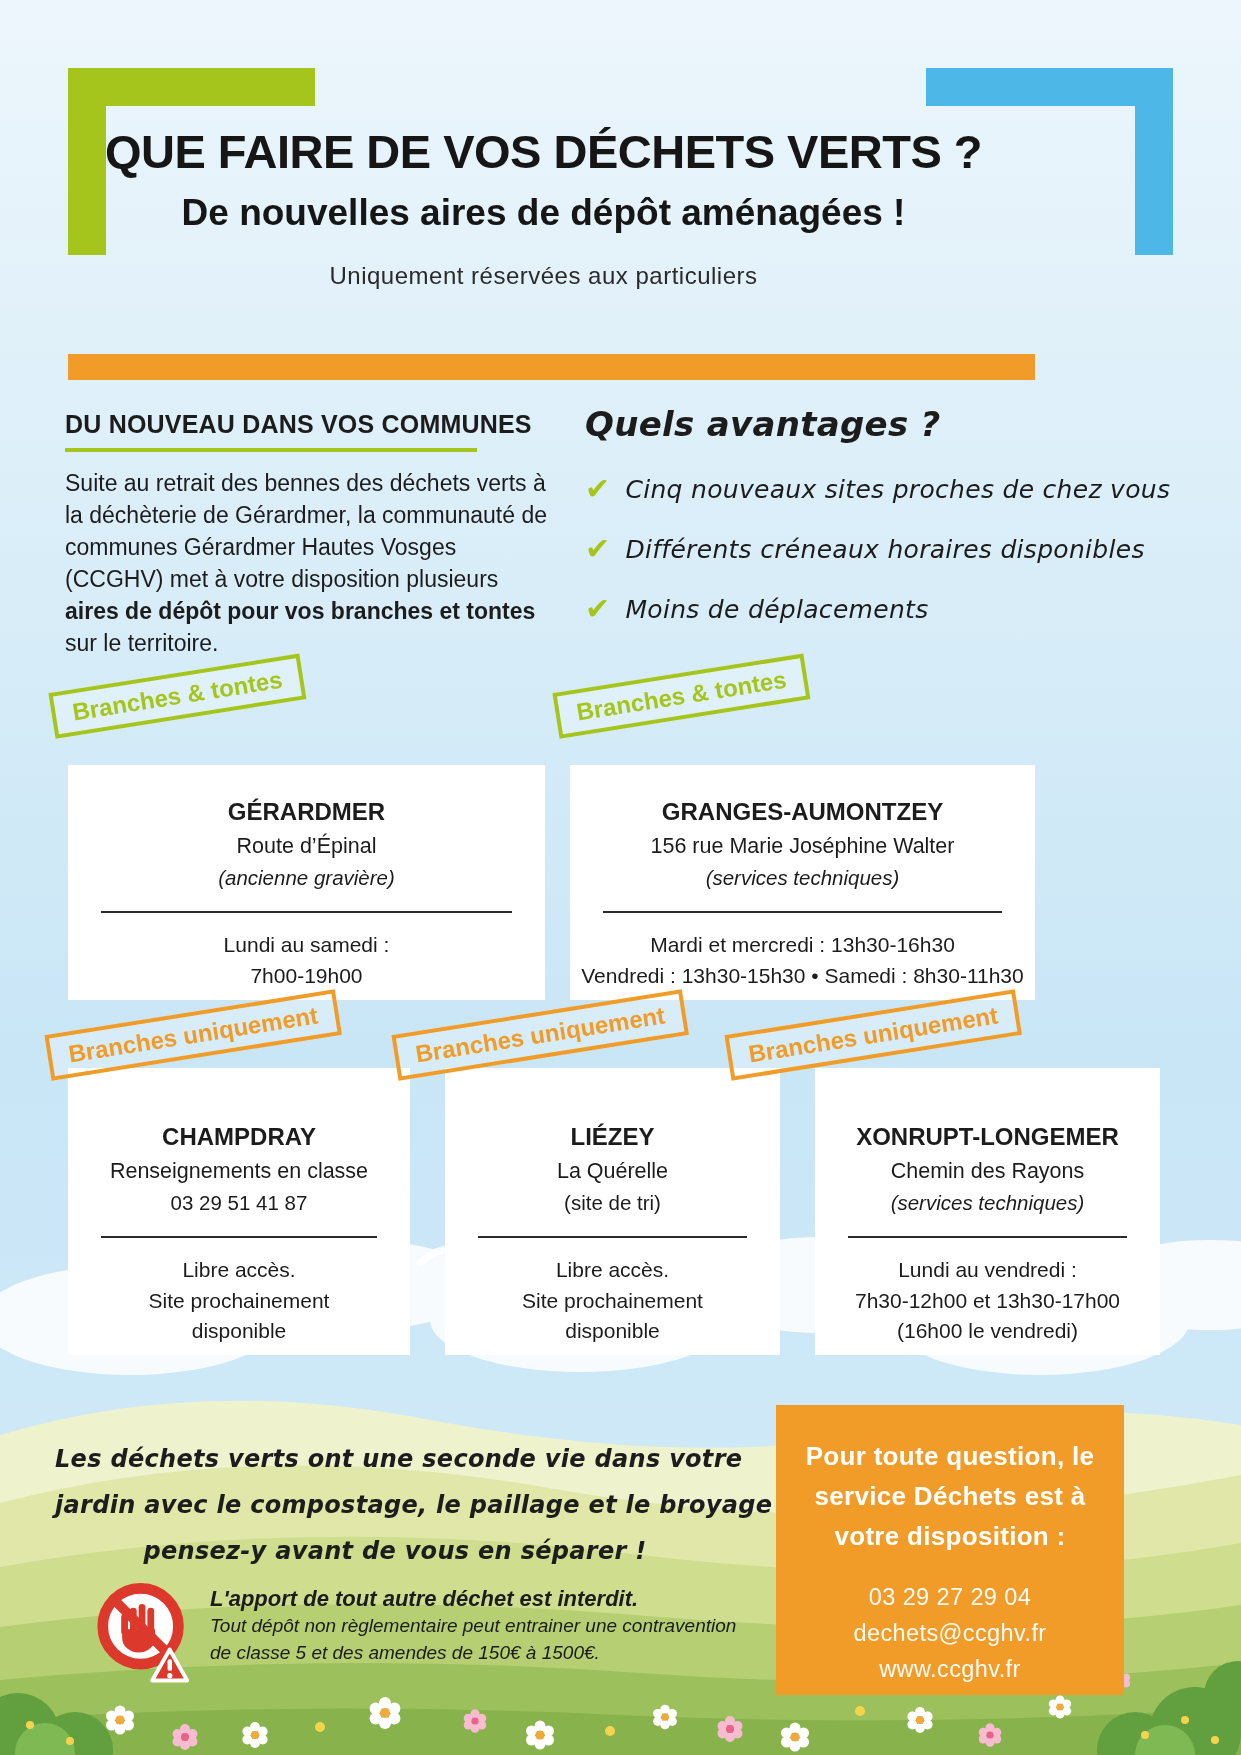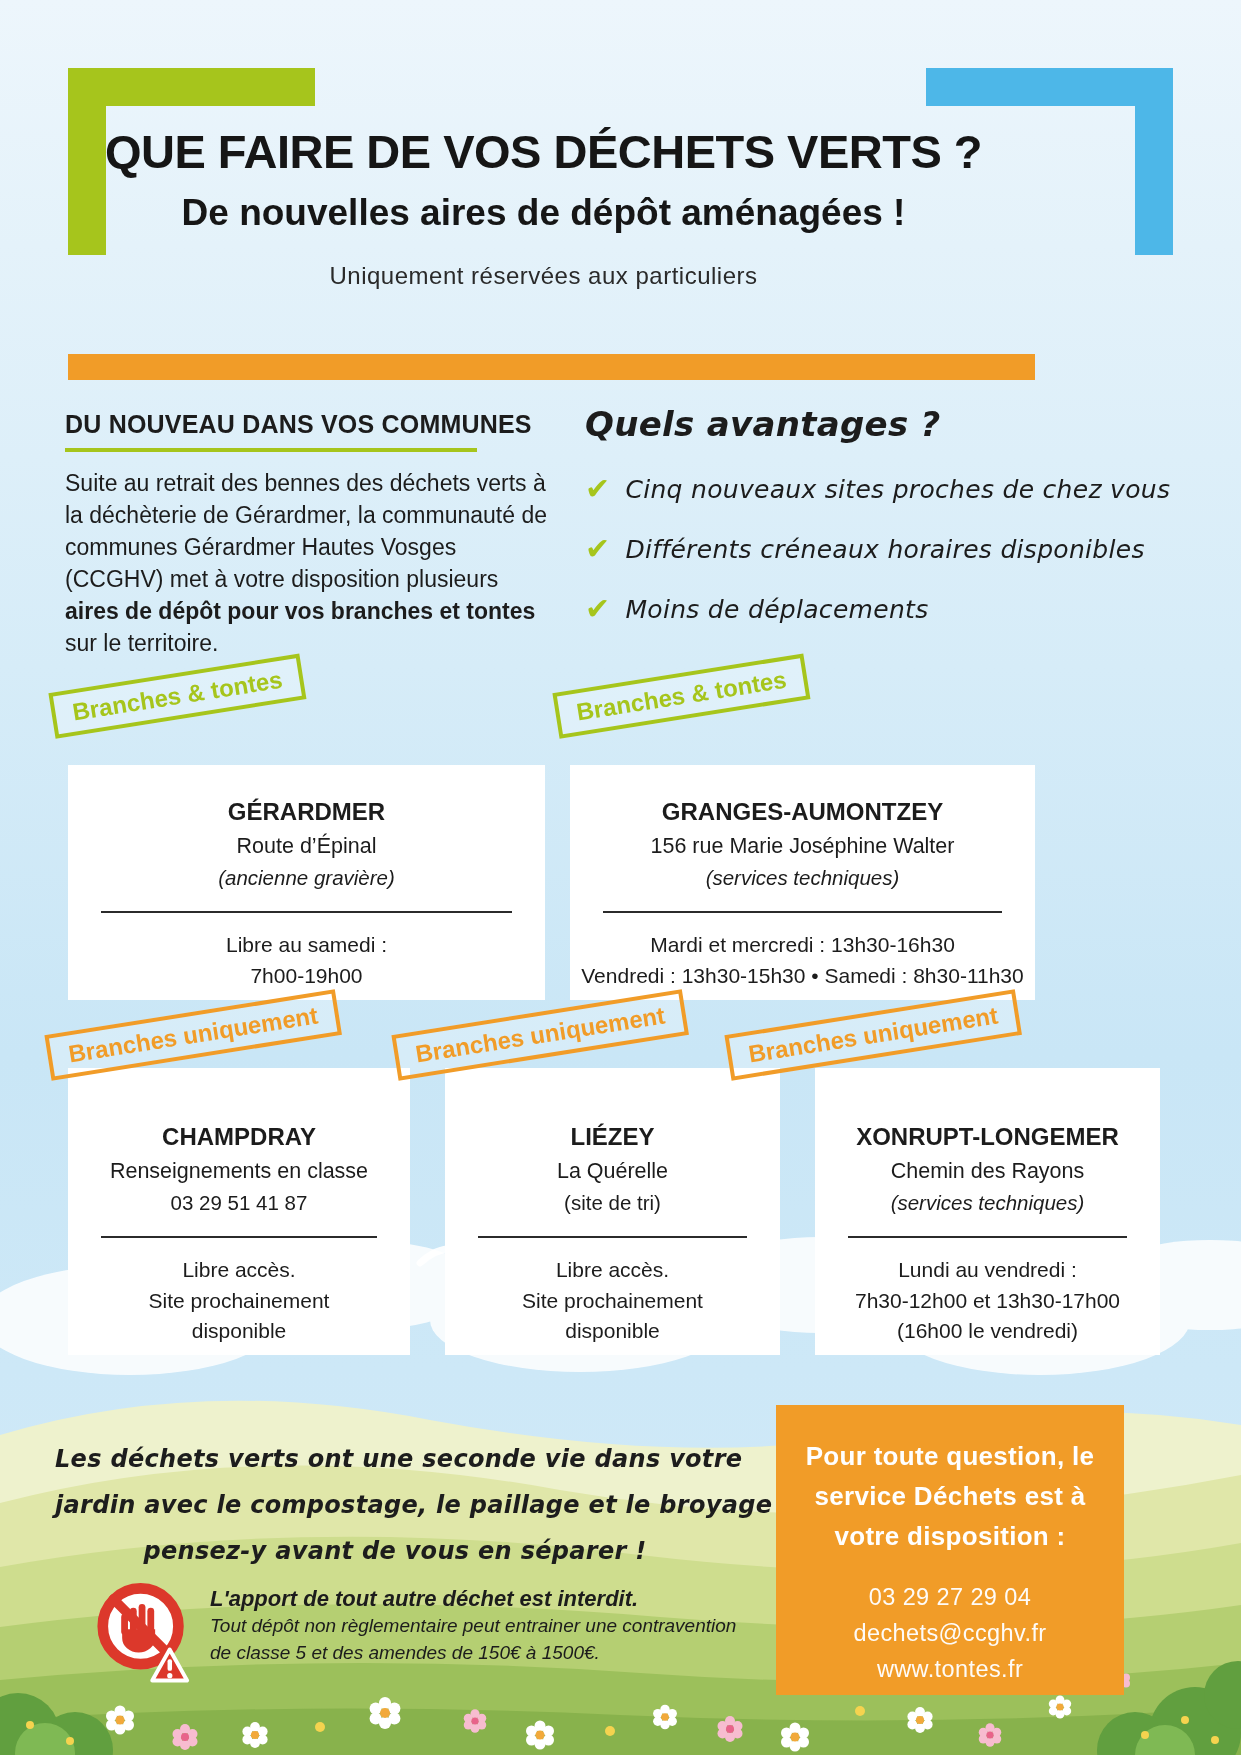--- a/index.html
+++ b/index.html
@@ -191,21 +191,21 @@
     </div>
   </section>
 
   <section class="card row1" style="left:68px; top:765px; width:477px; height:235px;">
     <div class="badge green" style="left:-16px; top:-72px;">Branches &amp; tontes</div>
     <div class="name">GÉRARDMER</div>
     <div class="addr">Route d’Épinal</div>
     <div class="note italic">(ancienne gravière)</div>
     <div class="divider"></div>
     <div class="hours">
-      <div>Libre au samedi :</div>
+      <div>Lundi au samedi :</div>
       <div>7h00-19h00</div>
     </div>
   </section>
 
   <section class="card row1" style="left:570px; top:765px; width:465px; height:235px;">
     <div class="badge green" style="left:-14px; top:-72px;">Branches &amp; tontes</div>
     <div class="name">GRANGES-AUMONTZEY</div>
     <div class="addr">156 rue Marie Joséphine Walter</div>
     <div class="note italic">(services techniques)</div>
     <div class="divider"></div>
@@ -286,17 +286,17 @@
 
   <aside class="contact-box">
     <div class="contact-intro">
       <div>Pour toute question, le</div>
       <div>service Déchets est à</div>
       <div>votre disposition :</div>
     </div>
     <div class="contact-details">
       <div>03 29 27 29 04</div>
       <div>dechets@ccghv.fr</div>
-      <div>www.tontes.fr</div>
+      <div>www.ccghv.fr</div>
     </div>
   </aside>
 
 </div>
 
 </body></html>

